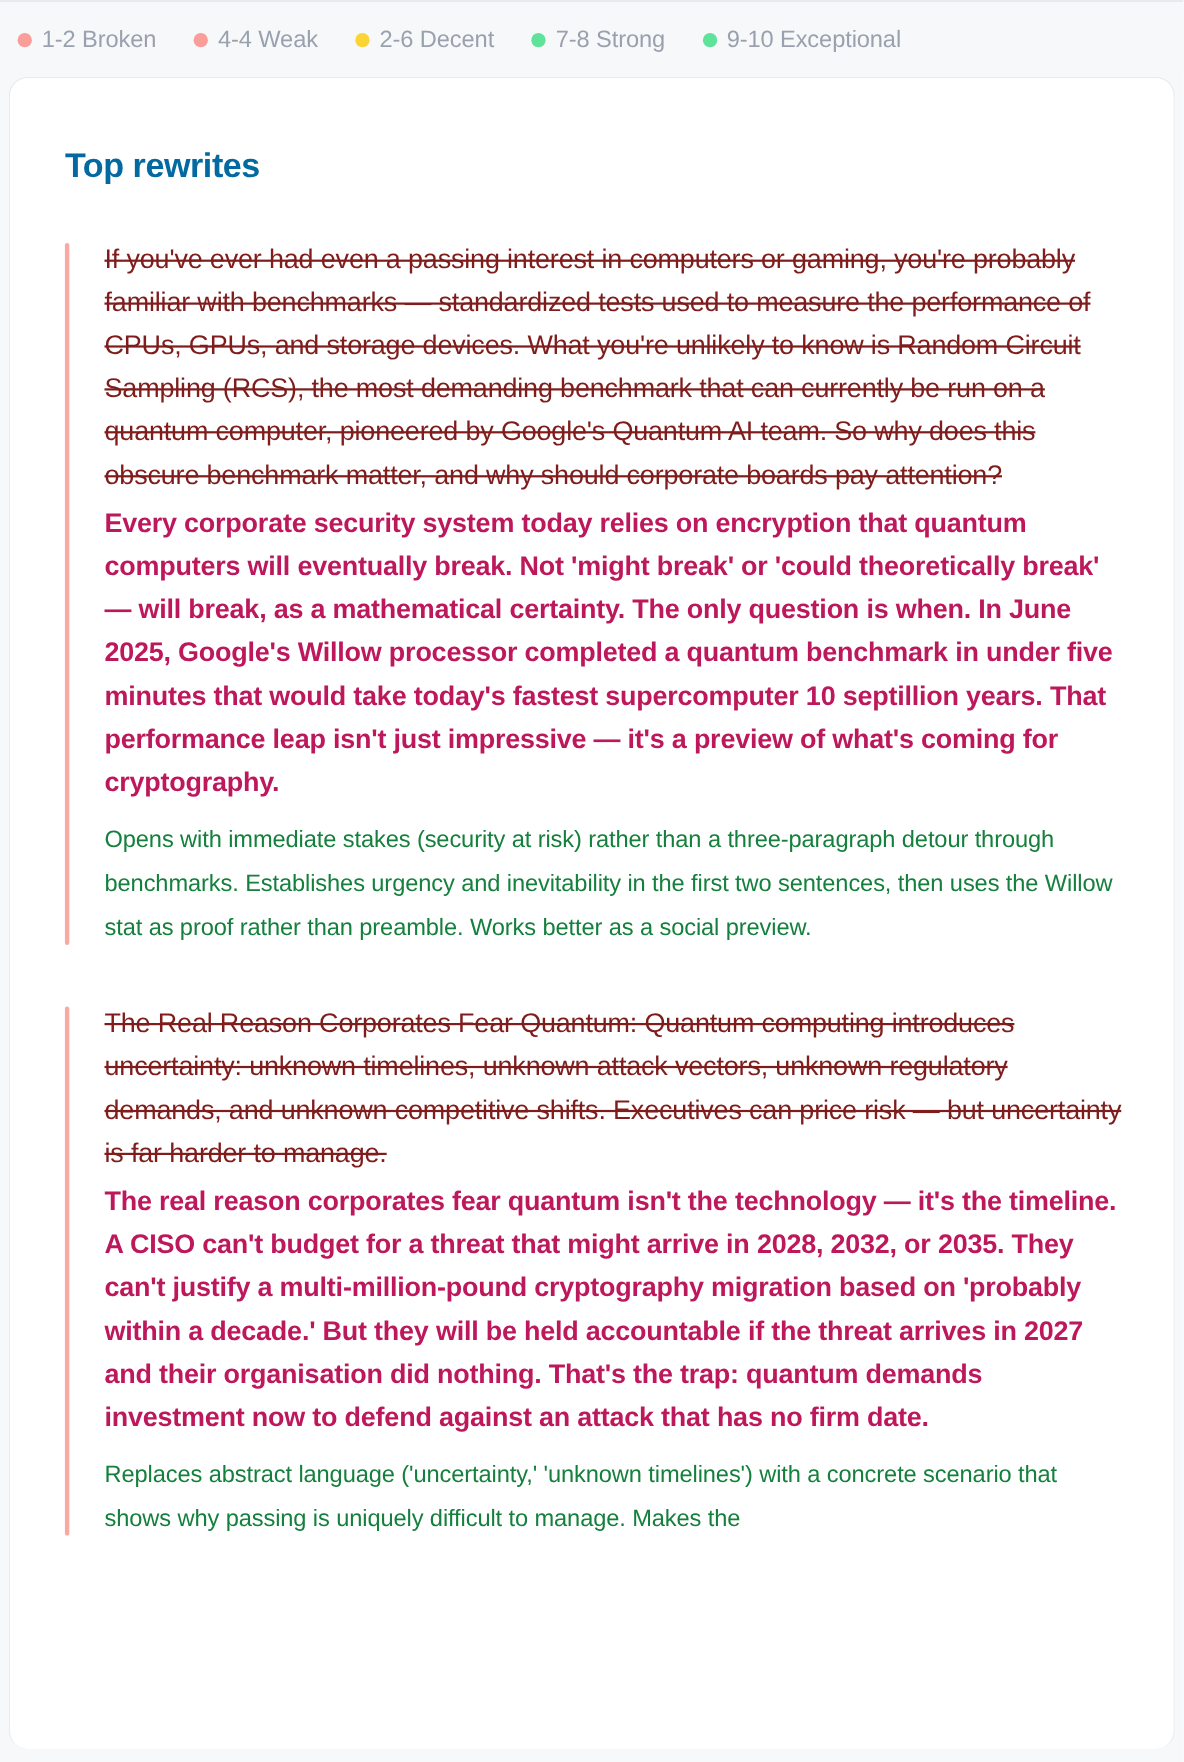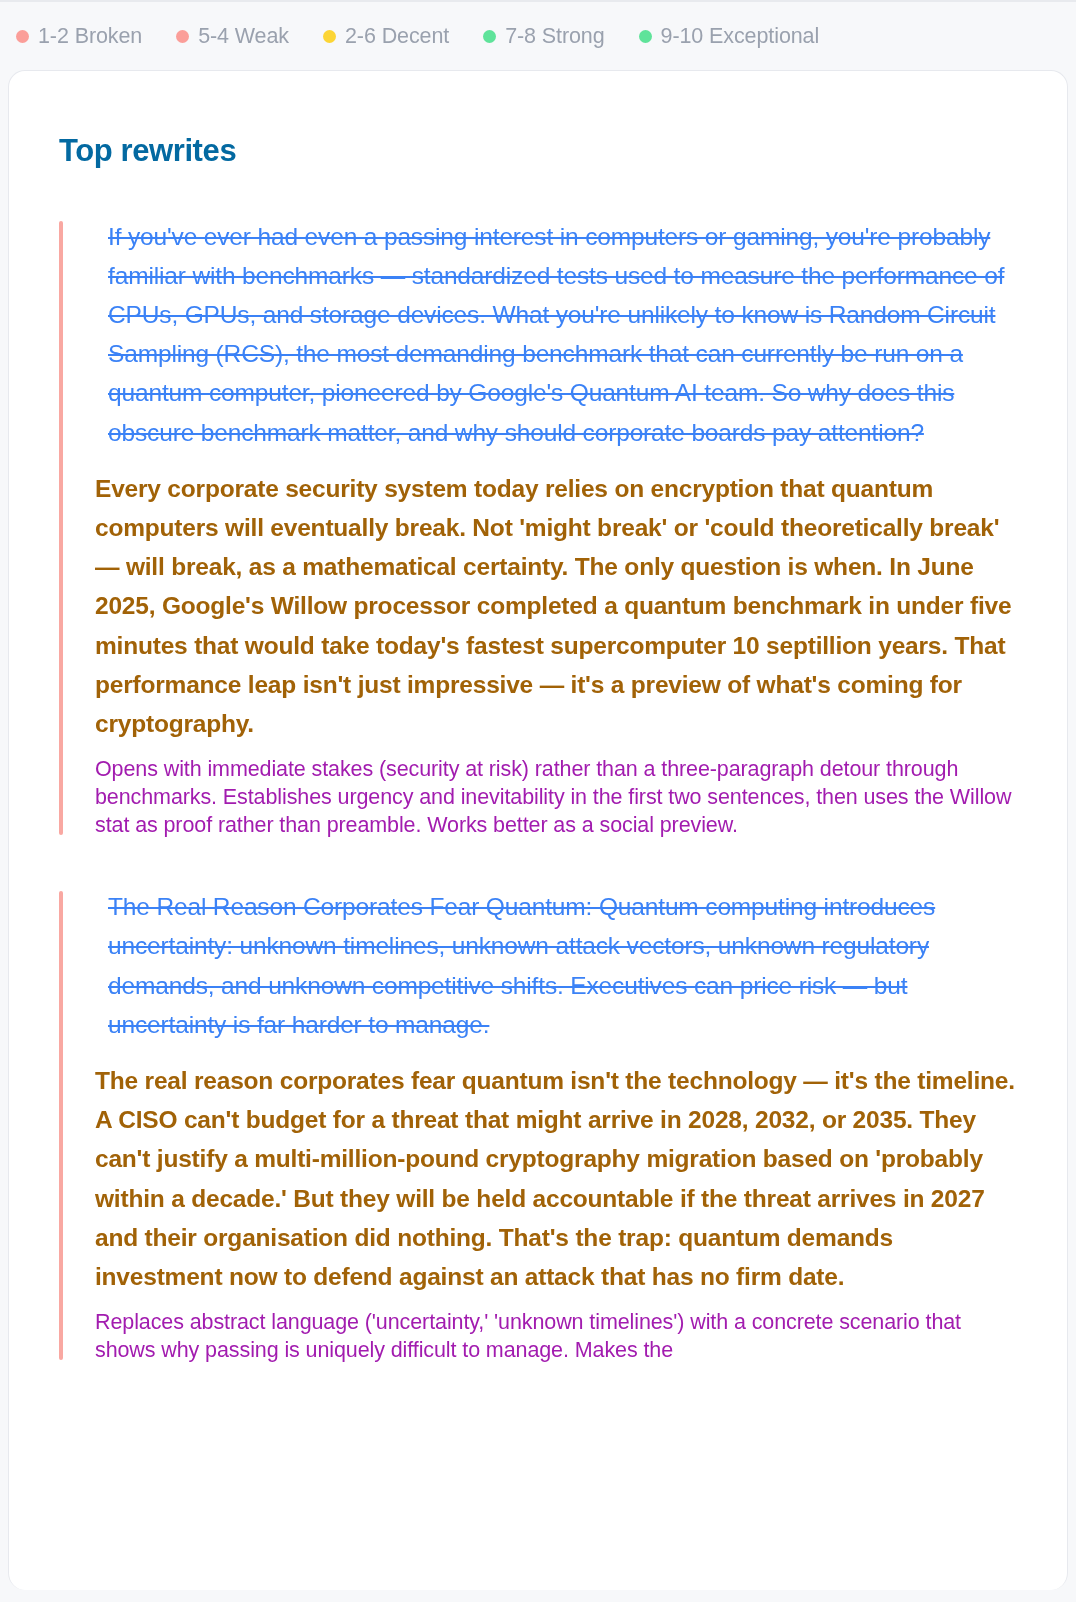--- a/index.html
+++ b/index.html
@@ -85,55 +85,55 @@
     left: 0;
     top: 4px;
     bottom: 4px;
     width: 4px;
     border-radius: 2px;
     background: #f9a8a2;
   }
   .rewrite-original {
     font-size: 24.5px;
     line-height: 39.2px;
-    color: #3b82f6;
+    color: #7f1d1d;
     text-decoration: line-through;
     text-decoration-thickness: 1.5px;
-    margin: 13px;
+    margin: 0;
     letter-spacing: -0.15px;
   }
   .rewrite-new {
     font-size: 24.5px;
     line-height: 39.2px;
-    color: #a16207;
+    color: #be185d;
     font-weight: bold;
-    margin: 17px 0 0 0;
+    margin: 5px 0 0 0;
     letter-spacing: -0.2px;
   }
   .rewrite-note {
     font-size: 21.5px;
-    line-height: 28px;
-    color: #a21caf;
+    line-height: 40px;
+    color: #15803d;
     margin: 12px 0 0 0;
     letter-spacing: -0.1px;
   }
 </style>
 </head>
 <body>
 
 <div class="page">
 
   <div class="legend">
     <div class="legend-item">
       <span class="legend-dot" style="background: rgb(251, 158, 153);"></span>
       <span class="legend-label">1-2 Broken</span>
     </div>
     <div class="legend-item">
       <span class="legend-dot" style="background: rgb(251, 158, 153);"></span>
-      <span class="legend-label">5-4 Weak</span>
+      <span class="legend-label">4-4 Weak</span>
     </div>
     <div class="legend-item">
       <span class="legend-dot" style="background: rgb(252, 213, 53);"></span>
       <span class="legend-label">2-6 Decent</span>
     </div>
     <div class="legend-item">
       <span class="legend-dot" style="background: rgb(95, 227, 154);"></span>
       <span class="legend-label">7-8 Strong</span>
     </div>
     <div class="legend-item">

